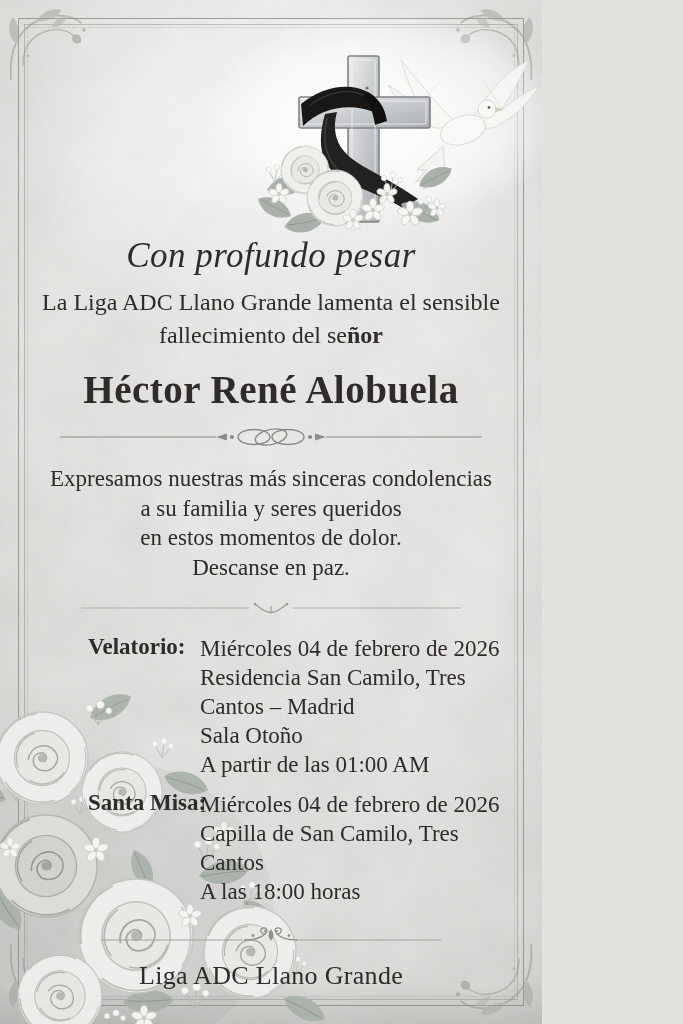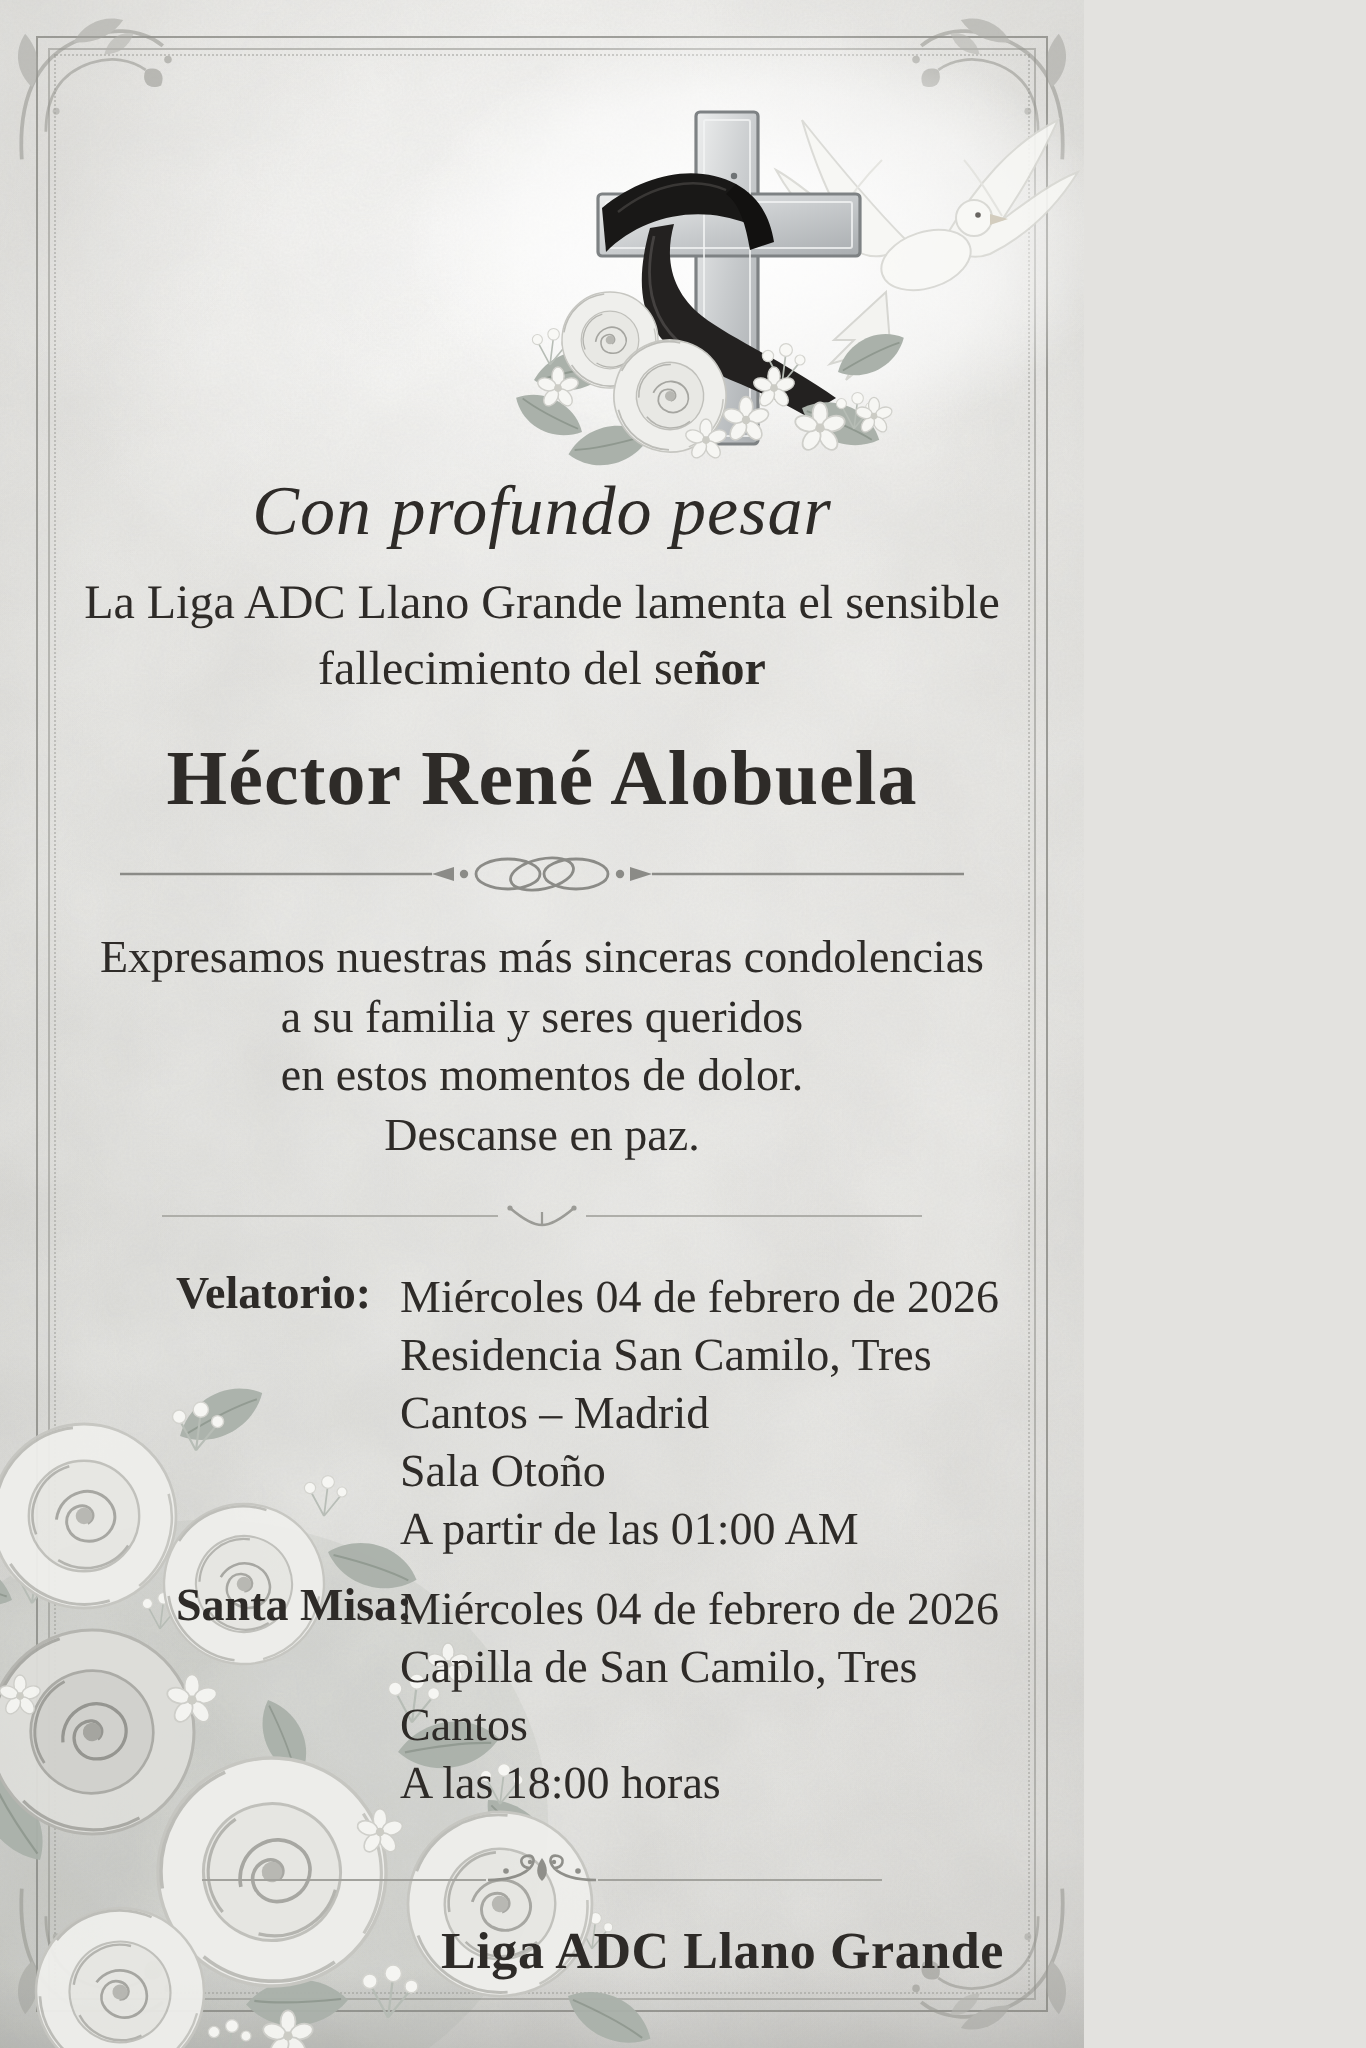--- a/index.html
+++ b/index.html
@@ -42,21 +42,21 @@
   .div-knot{margin-top:12px;}
   .div-leaf{margin-top:16px;}
   .div-fleur{margin-top:20px;}
   .condolence{margin-top:14px;text-align:center;font-size:23px;}
   .condolence p{margin:0;line-height:29.5px;}
   .events{margin:16px 0 0 48px;font-size:23px;}
   .event{display:flex;align-items:flex-start;margin-top:11px;}
   .event:first-child{margin-top:0;}
   .event-label{width:112px;flex:0 0 112px;font-weight:700;white-space:nowrap;}
   .event-lines p{margin:0;line-height:29px;}
-  .footer-org{margin:9px 0 0 0;text-align:right;font-weight:700;font-size:26px;letter-spacing:.3px;}
+  .footer-org{margin:9px 0 0 0;text-align:center;font-weight:400;font-size:26px;letter-spacing:.3px;}
 </style>
 </head>
 <body>
 
 <div class="card">
 
   <svg class="paper-texture" width="683" height="1024">
     <defs>
       <filter id="grain">
           <feTurbulence type="fractalNoise" baseFrequency="0.8" numOctaves="2" seed="7" stitchTiles="stitch"></feTurbulence>

